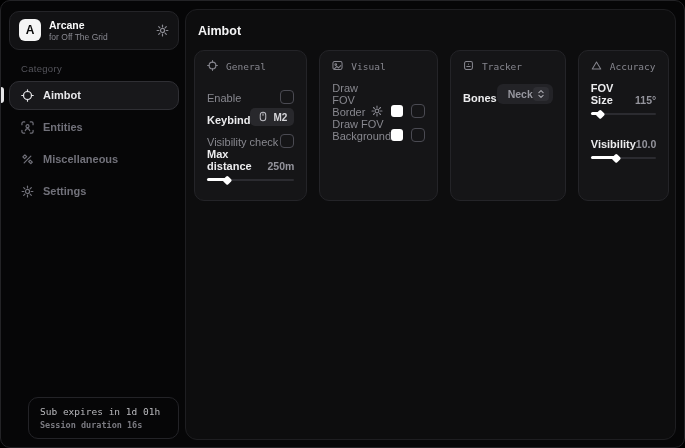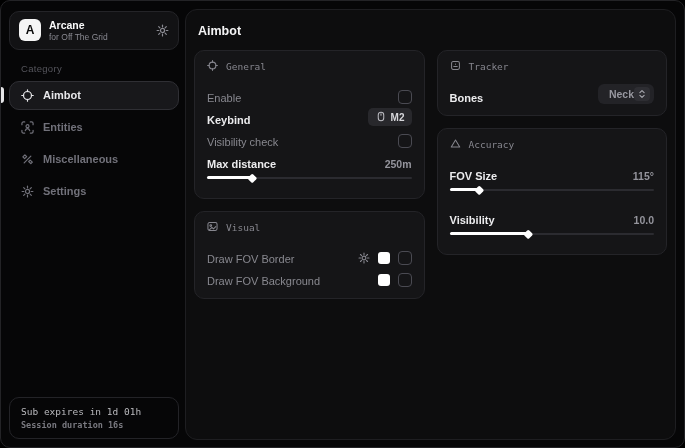--- a/index.html
+++ b/index.html
@@ -26,30 +26,30 @@
 
   .category-label { color:#55555c; font-size:9.5px; margin:13px 0 7px 12px; letter-spacing:.3px; }
 
   .nav { display:flex; flex-direction:column; gap:3px; }
   .nav-item { display:flex; align-items:center; gap:9px; padding:7px 11px; border:1px solid transparent;
     border-radius:10px; color:#71717a; font-size:11px; font-weight:600; cursor:pointer; }
   .nav-item.active { background:#18181b; border-color:#2f2f34; color:#e7e7ea; }
   .nav-icon { display:flex; align-items:center; }
 
   .sidebar-footer { margin-top:auto; border:1px solid #232327; border-radius:10px;
-    padding:8px 11px; font-family:"DejaVu Sans Mono", monospace; }
+    padding:8px 11px; font-family:"DejaVu Sans Mono", monospace;margin-left:19px; }
   .footer-line1 { color:#b9b9bd; font-size:9.5px; }
   .footer-line2 { color:#7a7a80; font-size:8.5px; margin-top:3px; font-weight:bold; }
 
   
   .panel { flex:1; margin:8px 8px 7px 6px; background:#0d0d0e; border:1px solid #1e1e21;
     border-radius:12px; padding:12px 8px; overflow:hidden; }
   .page-title { color:#f4f4f5; font-size:12.5px; font-weight:bold; margin:2px 0 12px 4px; }
   .columns { display:flex; gap:12px; }
-  .col { flex:1; display:flex; flex-direction:column; gap:12px; }
+  .col { flex:1; display:flex; flex-direction:row; gap:12px; }
 
   .card { background:#151517; border:1px solid #242428; border-radius:10px; padding:9px 12px 11px; }
   .card-header { display:flex; align-items:center; gap:8px; color:#86868e;
     font-family:"DejaVu Sans Mono", monospace; font-size:9.5px; margin-bottom:9px; }
 
   .row { display:flex; align-items:flex-end; justify-content:space-between; min-height:22px; }
   .row-label { font-size:11px; font-weight:500; color:#88888f; }
   .row-label.bright { color:#ececee; font-weight:700; }
   .row-value { font-size:10.5px; color:#94949c; font-weight:600; }
   .row-controls { display:flex; align-items:center; gap:8px; }

